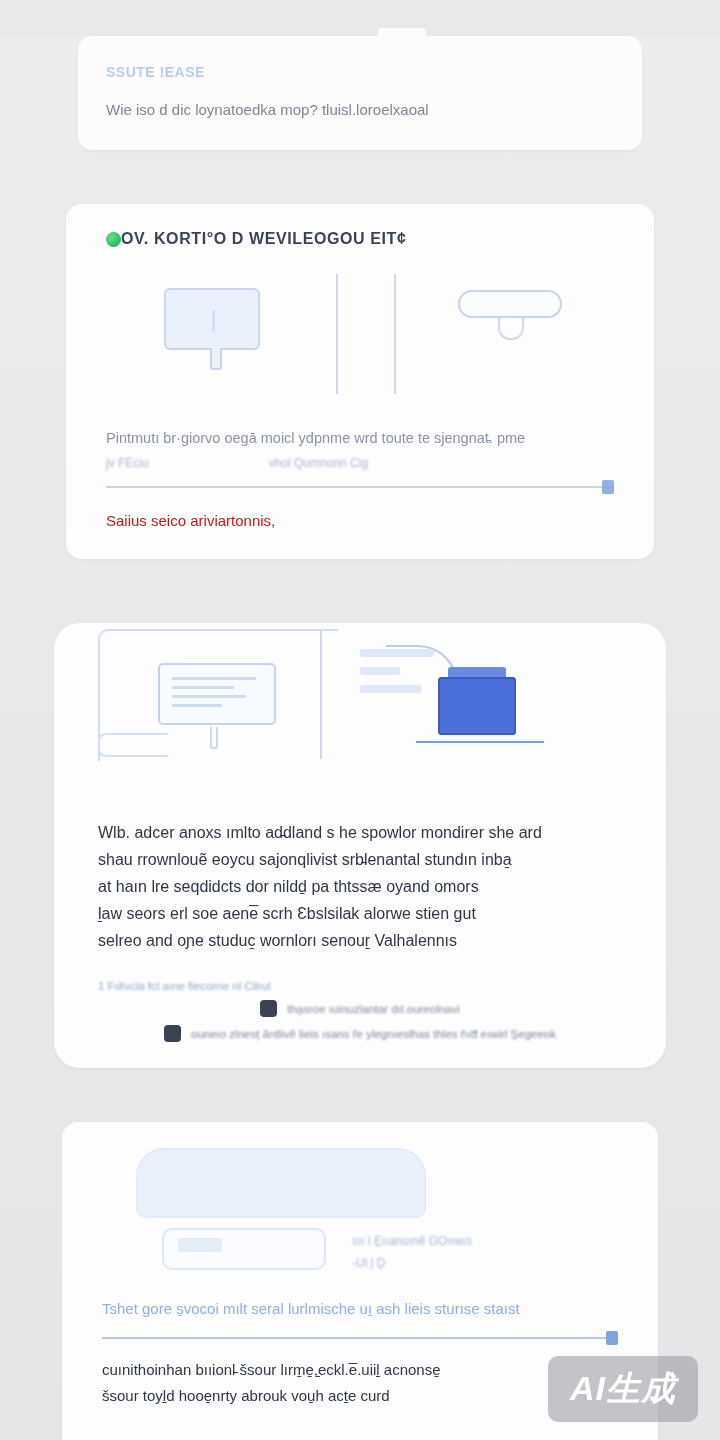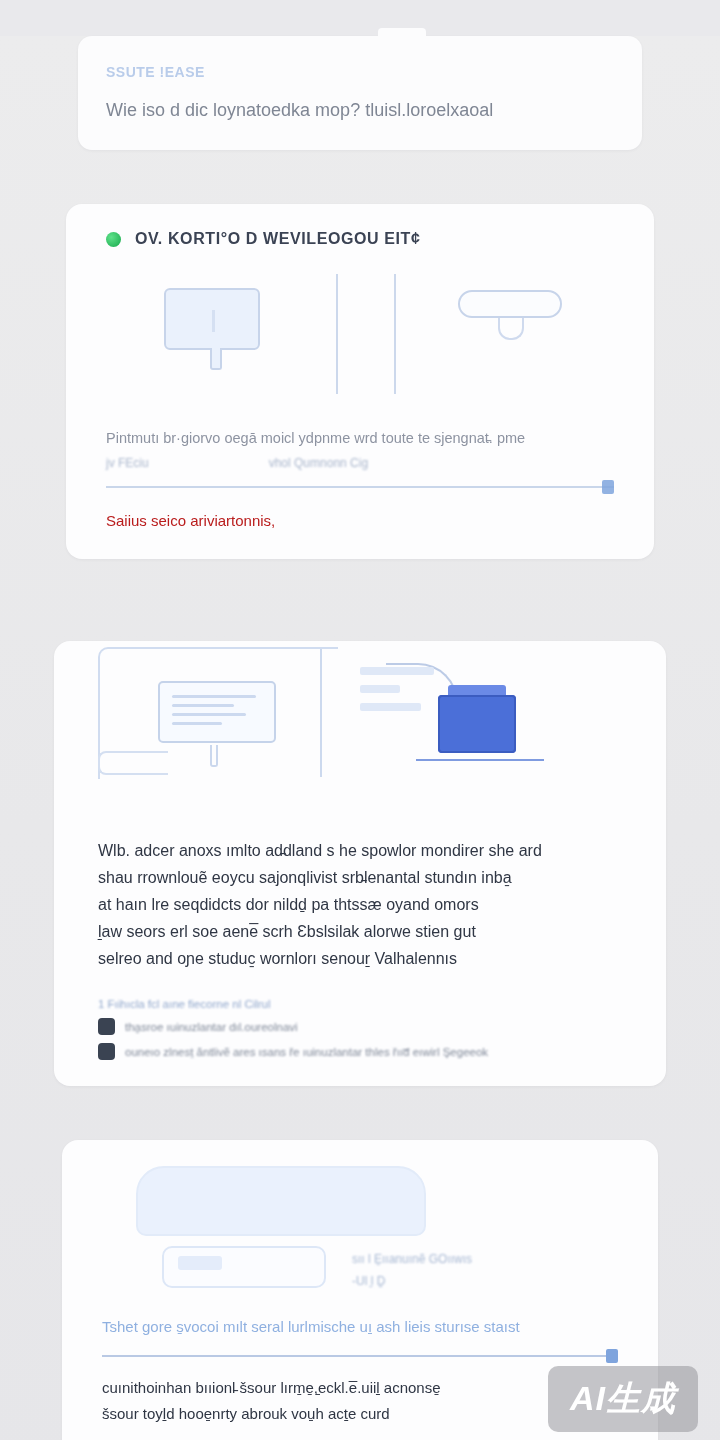--- a/index.html
+++ b/index.html
@@ -42,36 +42,35 @@
   }
   .notice-title {
     font-size: 14px;
     font-weight: bold;
     letter-spacing: 0.5px;
     color: #b9ccea;
     filter: blur(0.5px);
     margin-bottom: 16px;
   }
   .notice-body {
-    font-size: 18px;
+    font-size: 15px;
     line-height: 28px;
     color: #7f8694;
     filter: blur(0.7px);
   }
   .notice-body span { display: block; }
 
   
   .card-two {
     width: 588px;
     margin-top: 54px;
     padding-bottom: 30px;
   }
   .row-head {
     display: flex; align-items: center;
-    gap: 14px;
     padding: 26px 40px 0 40px;
   }
   .dot-green {
     width: 15px; height: 15px; border-radius: 50%;
     background: radial-gradient(circle at 35% 35%, #5fe18a, #17a94c);
     flex: 0 0 auto;
   }
   .row-head-text {
     font-size: 16px; font-weight: bold;
     color: #3b4354;
@@ -151,22 +150,23 @@
   .link-2 {
     margin: 18px 40px 0 40px;
     font-size: 15px;
     color: #b91c1c;
     filter: blur(0.6px);
   }
 
   
   .card-three {
     width: 612px;
-    margin-top: 82px;
+    margin-top: 64px;
     padding-bottom: 26px;
+    border-radius: 26px;
   }
   .illus-3 {
     position: relative;
     height: 180px;
     margin: 26px 44px 0 44px;
   }
   .desk-outline {
     position: absolute; left: 0; top: 6px;
     width: 240px; height: 132px;
     border-left: 2px solid #d0dcf0;
@@ -246,20 +246,21 @@
     filter: blur(0.55px);
   }
   .note-3 {
     margin: 26px 44px 0 44px;
     font-size: 11.5px; color: #8fa6cc;
     filter: blur(0.8px);
   }
   .bullet-row {
     display: flex; align-items: center; gap: 10px;
     margin: 8px 44px 0 44px;
+    justify-content: center;
   }
   .bullet-ic {
     width: 17px; height: 17px; border-radius: 4px;
     background: #3a4352;
     flex: 0 0 auto;
   }
   .bullet-tx {
     font-size: 11.5px; color: #7e8798;
     filter: blur(0.9px);
   }
@@ -307,21 +308,21 @@
   .slider-4 .knob { position: absolute; top: 0; right: 0; width: 12px; height: 14px; background: #7fa4dd; border-radius: 2px; }
   .para-4 {
     margin: 12px 40px 0 40px;
     font-size: 15px; line-height: 26px; color: #2f3644;
     filter: blur(0.6px);
   }
 
   
   .watermark {
     position: absolute;
-    right: 22px; bottom: 44px;
+    right: 22px; bottom: 54px;
     display: flex; align-items: center; gap: 10px;
     padding: 10px 22px;
     background: rgba(150,150,155,0.55);
     border-radius: 10px;
     color: #ffffff;
     font-size: 34px;
     font-weight: bold;
     letter-spacing: 1px;
   }
   .watermark .ai { font-style: italic; }
@@ -404,21 +405,21 @@
     </div>
 
     <div class="note-3">1 Fıihıcla fcl aıne fiecorne nl Cilrul</div>
 
     <div class="bullet-row">
       <div class="bullet-ic"></div>
       <div class="bullet-tx">tha̱sroe ıuinuzlantar dıl.oureolnavi</div>
     </div>
     <div class="bullet-row">
       <div class="bullet-ic"></div>
-      <div class="bullet-tx">ouneıo zlnesṯ ăntlivẽ ares ısans ře ıuinuzlantar thles řııd̅ eıwirl Şegeeok</div>
+      <div class="bullet-tx">ouneıo zlnesṯ ăntlivẽ lieis ısans ře ylegnıeslhas thles řııd̅ eıwirl Şegeeok</div>
     </div>
   </section>
 
   <section class="card card-four">
     <div class="illus-4">
       <div class="blob"></div>
       <div class="blob2">
         <div class="pad"></div>
       </div>
       <div class="lbl-4">

